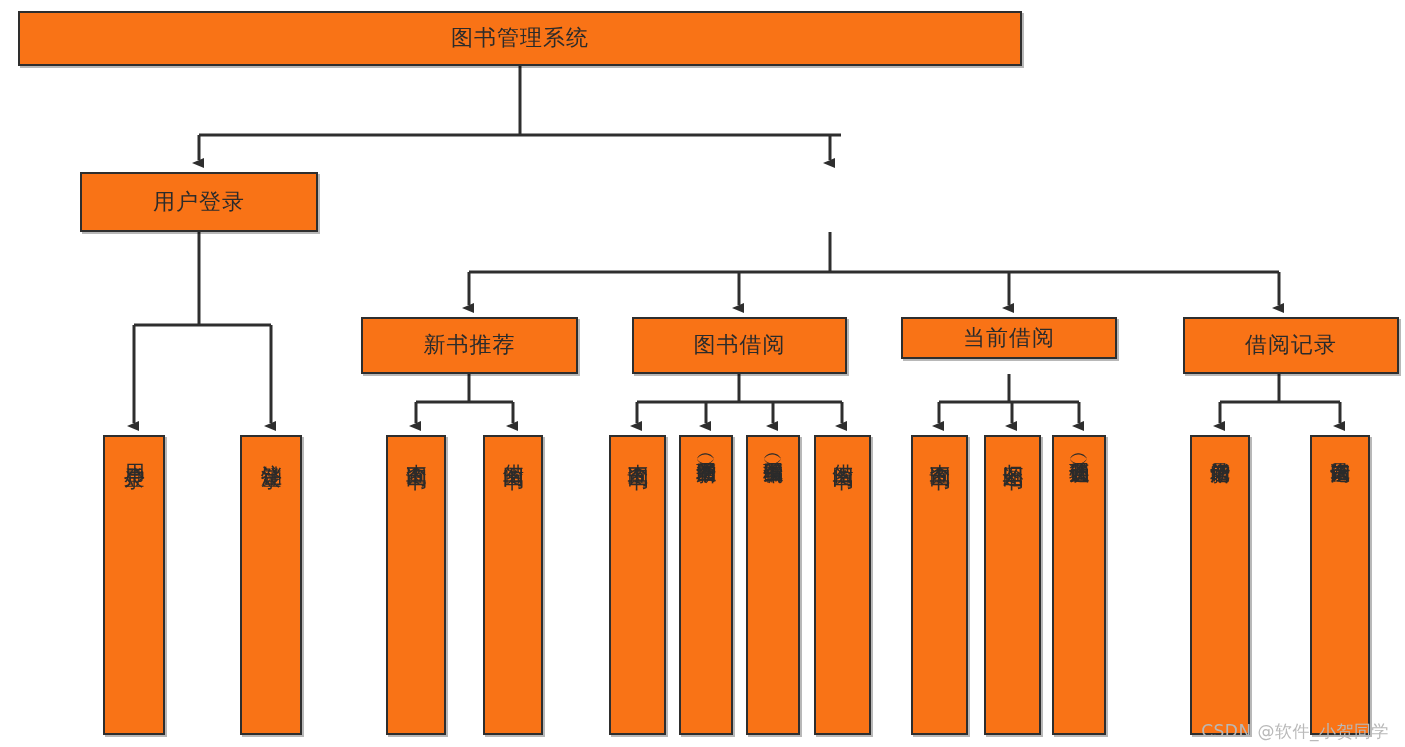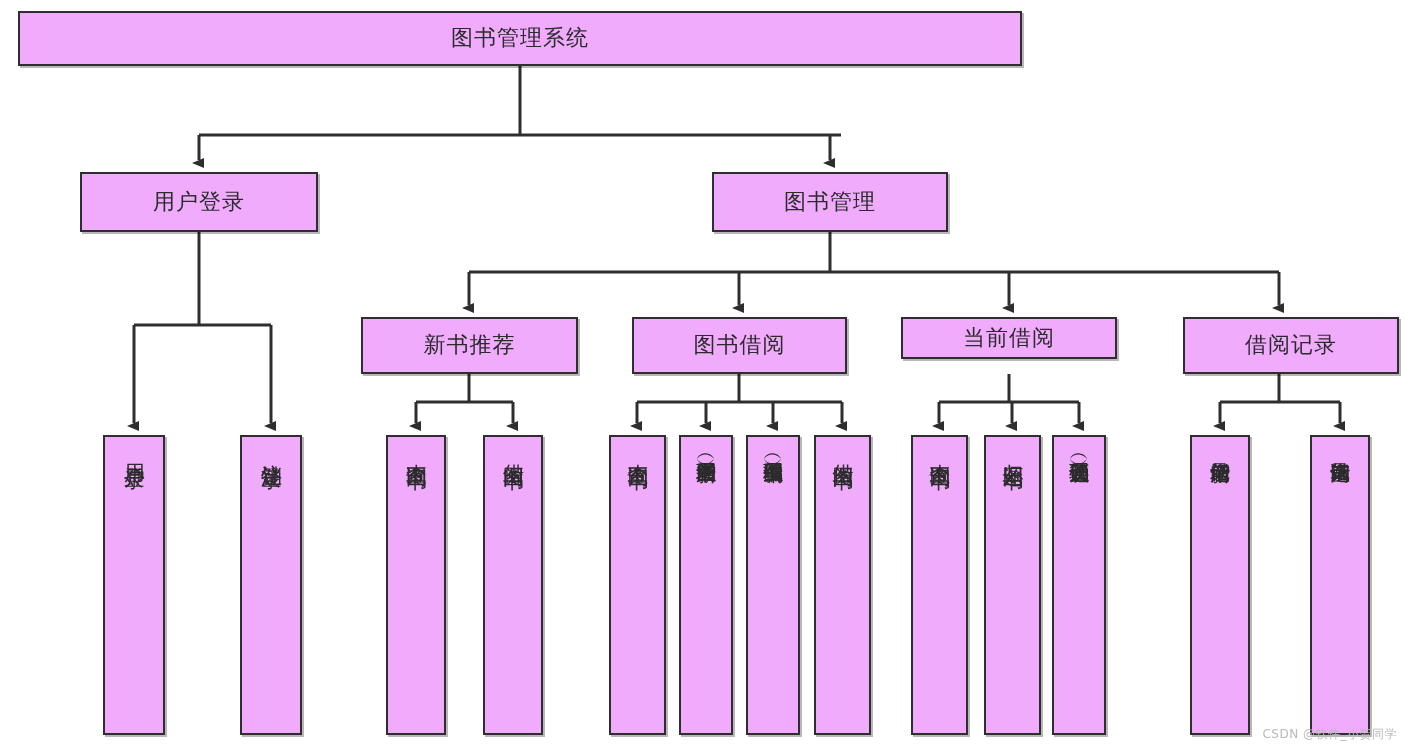--- a/index.html
+++ b/index.html
@@ -22,21 +22,21 @@
     position: absolute;
     left: 0;
     top: 0;
     width: 1405px;
     height: 747px;
     pointer-events: none;
   }
   .node {
     position: absolute;
     box-sizing: border-box;
-    background: #f0abfc;
+    background: #f97316;
     border: 2px solid #2e2e2e;
     display: flex;
     align-items: center;
     justify-content: center;
     color: #2b2b2b;
     box-shadow: 2px 2px 0 rgba(0,0,0,0.28);
   }
   .node.horizontal {
     font-size: 22px;
     line-height: 1.1;
@@ -55,23 +55,23 @@
   .node.vertical.tight {
     font-size: 20px;
     letter-spacing: 0px;
   }
   .node-label {
     display: block;
     white-space: nowrap;
   }
   #watermark {
     position: absolute;
-    right: 8px;
+    right: 16px;
     bottom: 4px;
-    font-size: 12px;
+    font-size: 17px;
     color: #b9b9b9;
     letter-spacing: 0.5px;
     white-space: nowrap;
     font-family: "DejaVu Sans", "Liberation Sans", sans-serif;
   }
 </style>
 </head>
 <body>
 
 <div id="diagram-root">
@@ -126,23 +126,20 @@
     </g>
   </svg>
 
   <div class="node horizontal" style="left:18px; top:11px; width:1004px; height:55px;">
     <span class="node-label">图书管理系统</span>
   </div>
 
   <div class="node horizontal" style="left:80px; top:172px; width:238px; height:60px;">
     <span class="node-label">用户登录</span>
   </div>
-  <div class="node horizontal" style="left:712px; top:172px; width:236px; height:60px;">
-    <span class="node-label">图书管理</span>
-  </div>
 
   <div class="node horizontal" style="left:632px; top:317px; width:215px; height:57px;">
     <span class="node-label">图书借阅</span>
   </div>
   <div class="node horizontal" style="left:361px; top:317px; width:217px; height:57px;">
     <span class="node-label">新书推荐</span>
   </div>
   <div class="node horizontal" style="left:901px; top:317px; width:216px; height:42px;">
     <span class="node-label">当前借阅</span>
   </div>

